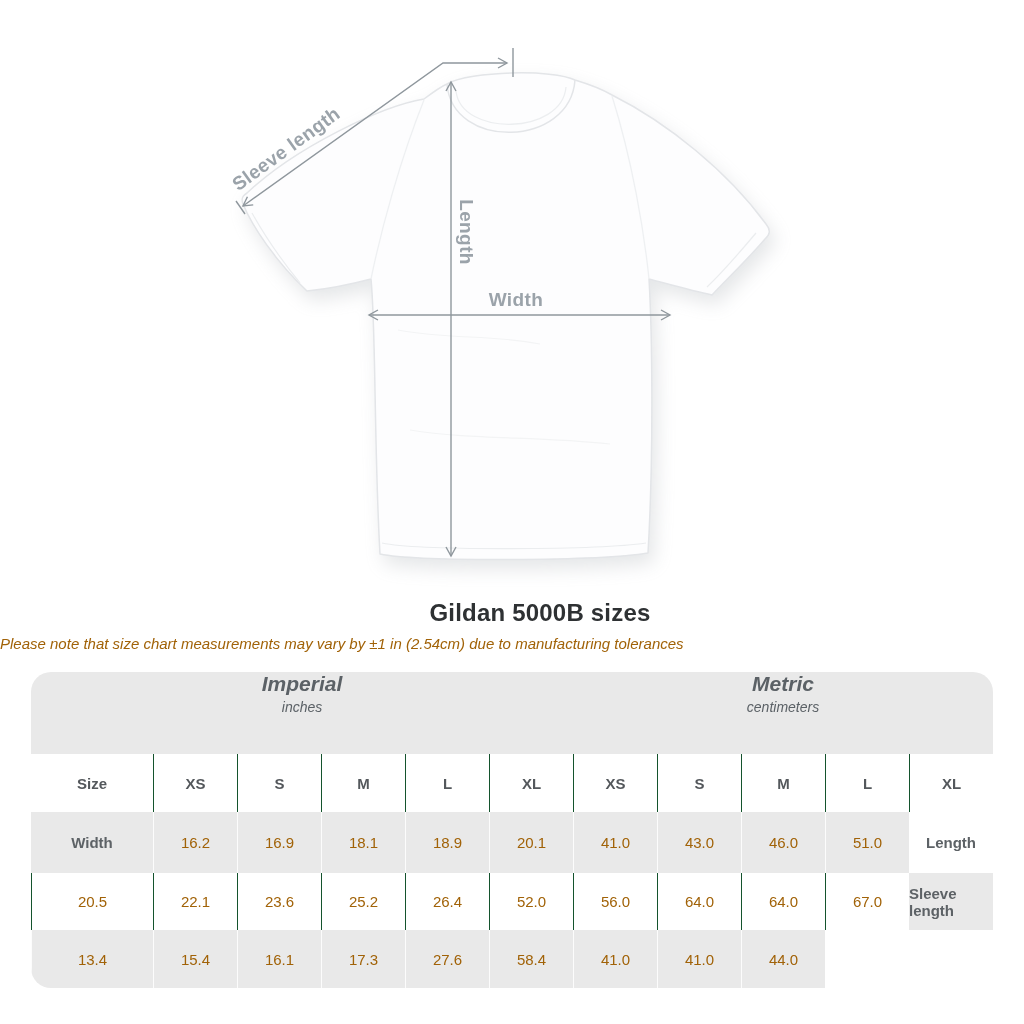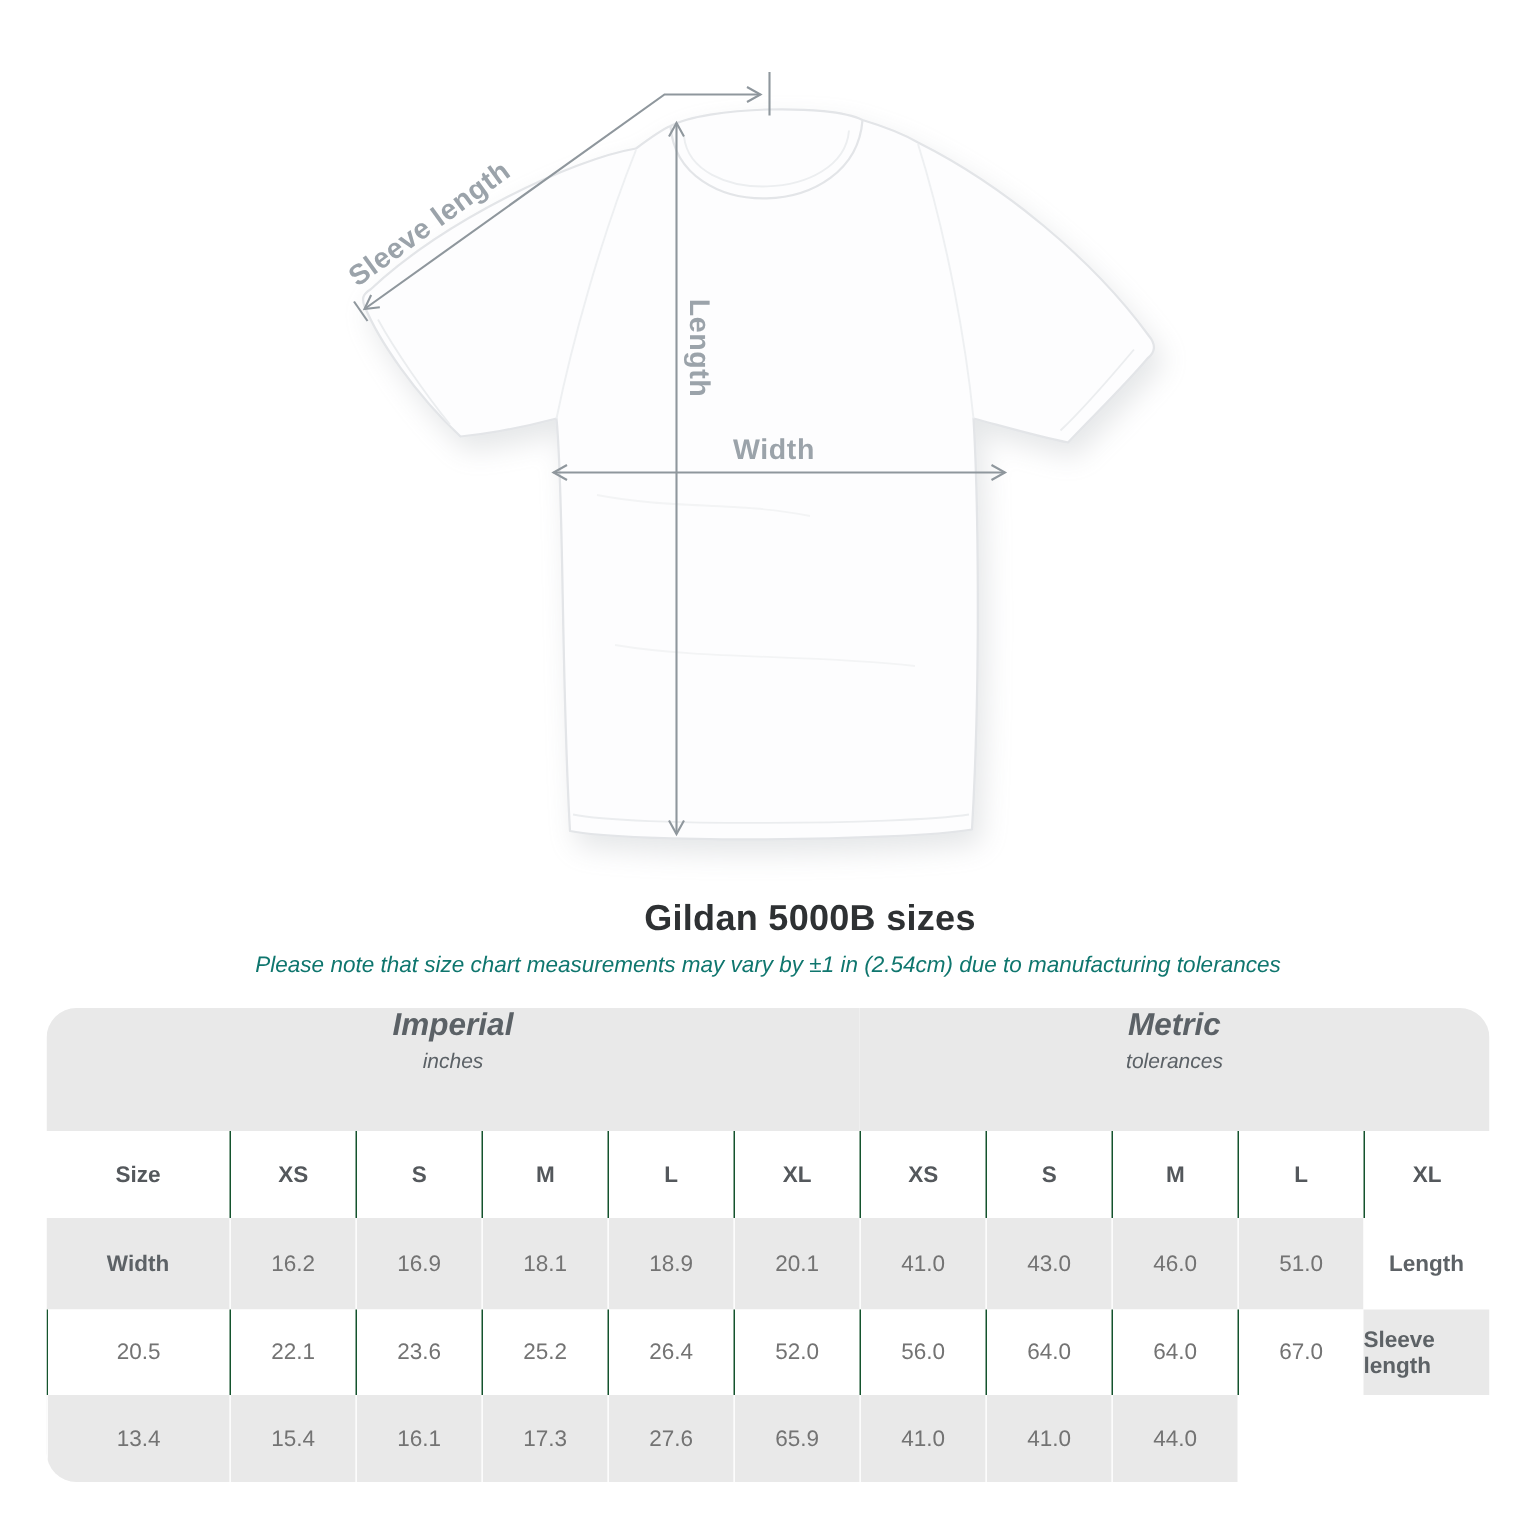--- a/index.html
+++ b/index.html
@@ -8,22 +8,22 @@
     font-family:"Liberation Sans",sans-serif;
   }
   
   .figure{position:absolute;left:0;top:0;width:1024px;height:600px;}
   
   .title{
     position:absolute;top:599px;left:0;width:1024px;text-align:center;
     font-size:24px;font-weight:700;color:#2e3133;letter-spacing:.2px;padding-left:28px;
   }
   .subtitle{
-    position:absolute;top:635px;left:0;width:1024px;text-align:center;
-    font-size:15px;font-style:italic;color:#0f766e;
+    position:absolute;top:635px;left:0;width:1024px;text-align:left;
+    font-size:15px;font-style:italic;color:#a16207;
   }
   
   .size-table{
     position:absolute;left:31px;top:672px;width:962px;height:316px;
     display:grid;
     grid-template-columns:122px repeat(10,84px);
     grid-template-rows:82px 58px 61px 57px 58px;
     border-radius:20px;overflow:hidden;background:#ffffff;
   }
   .band{
@@ -34,21 +34,21 @@
   .band-metric{grid-column:7/12;grid-row:1;}
   .band .unit-name{font-size:21px;font-weight:700;font-style:italic;}
   .band .unit-sub{font-size:14px;font-style:italic;}
   .cell{
     display:flex;align-items:center;justify-content:center;
     font-size:15px;background:#ffffff;border-left:1px solid #14532d;
   }
   .cell.c1{border-left:none;}
   .cell.hd{font-weight:700;color:#54585c;}
   .cell.lbl{font-weight:700;color:#5d6266;}
-  .cell.val{color:#737373;}
+  .cell.val{color:#a16207;}
   .cell.g{background:#e9e9e9;border-left-color:rgba(255,255,255,.85);}
   .cell.g.c1{border-left:none;}
 </style>
 </head>
 <body>
 
 <div class="stage">
 
   <svg class="figure" viewBox="0 0 1024 600" width="1024" height="600">
     <defs>
@@ -109,21 +109,21 @@
   <div class="title">Gildan 5000B sizes</div>
   <div class="subtitle">Please note that size chart measurements may vary by ±1 in (2.54cm) due to manufacturing tolerances</div>
 
   <div class="size-table">
     <div class="band band-imperial">
       <div class="unit-name">Imperial</div>
       <div class="unit-sub">inches</div>
     </div>
     <div class="band band-metric">
       <div class="unit-name">Metric</div>
-      <div class="unit-sub">tolerances</div>
+      <div class="unit-sub">centimeters</div>
     </div>
 
   <div class="cell hd c1">Size</div>
       <div class="cell hd">XS</div>
       <div class="cell hd">S</div>
       <div class="cell hd">M</div>
       <div class="cell hd">L</div>
       <div class="cell hd">XL</div>
       <div class="cell hd">XS</div>
       <div class="cell hd">S</div>
@@ -150,19 +150,19 @@
       <div class="cell val">56.0</div>
       <div class="cell val">64.0</div>
       <div class="cell val">64.0</div>
       <div class="cell val">67.0</div>
       <div class="cell lbl c1 g">Sleeve length</div>
       <div class="cell val g">13.4</div>
       <div class="cell val g">15.4</div>
       <div class="cell val g">16.1</div>
       <div class="cell val g">17.3</div>
       <div class="cell val g">27.6</div>
-      <div class="cell val g">65.9</div>
+      <div class="cell val g">58.4</div>
       <div class="cell val g">41.0</div>
       <div class="cell val g">41.0</div>
       <div class="cell val g">44.0</div>
     </div>
 
 </div>
 
 </body></html>

